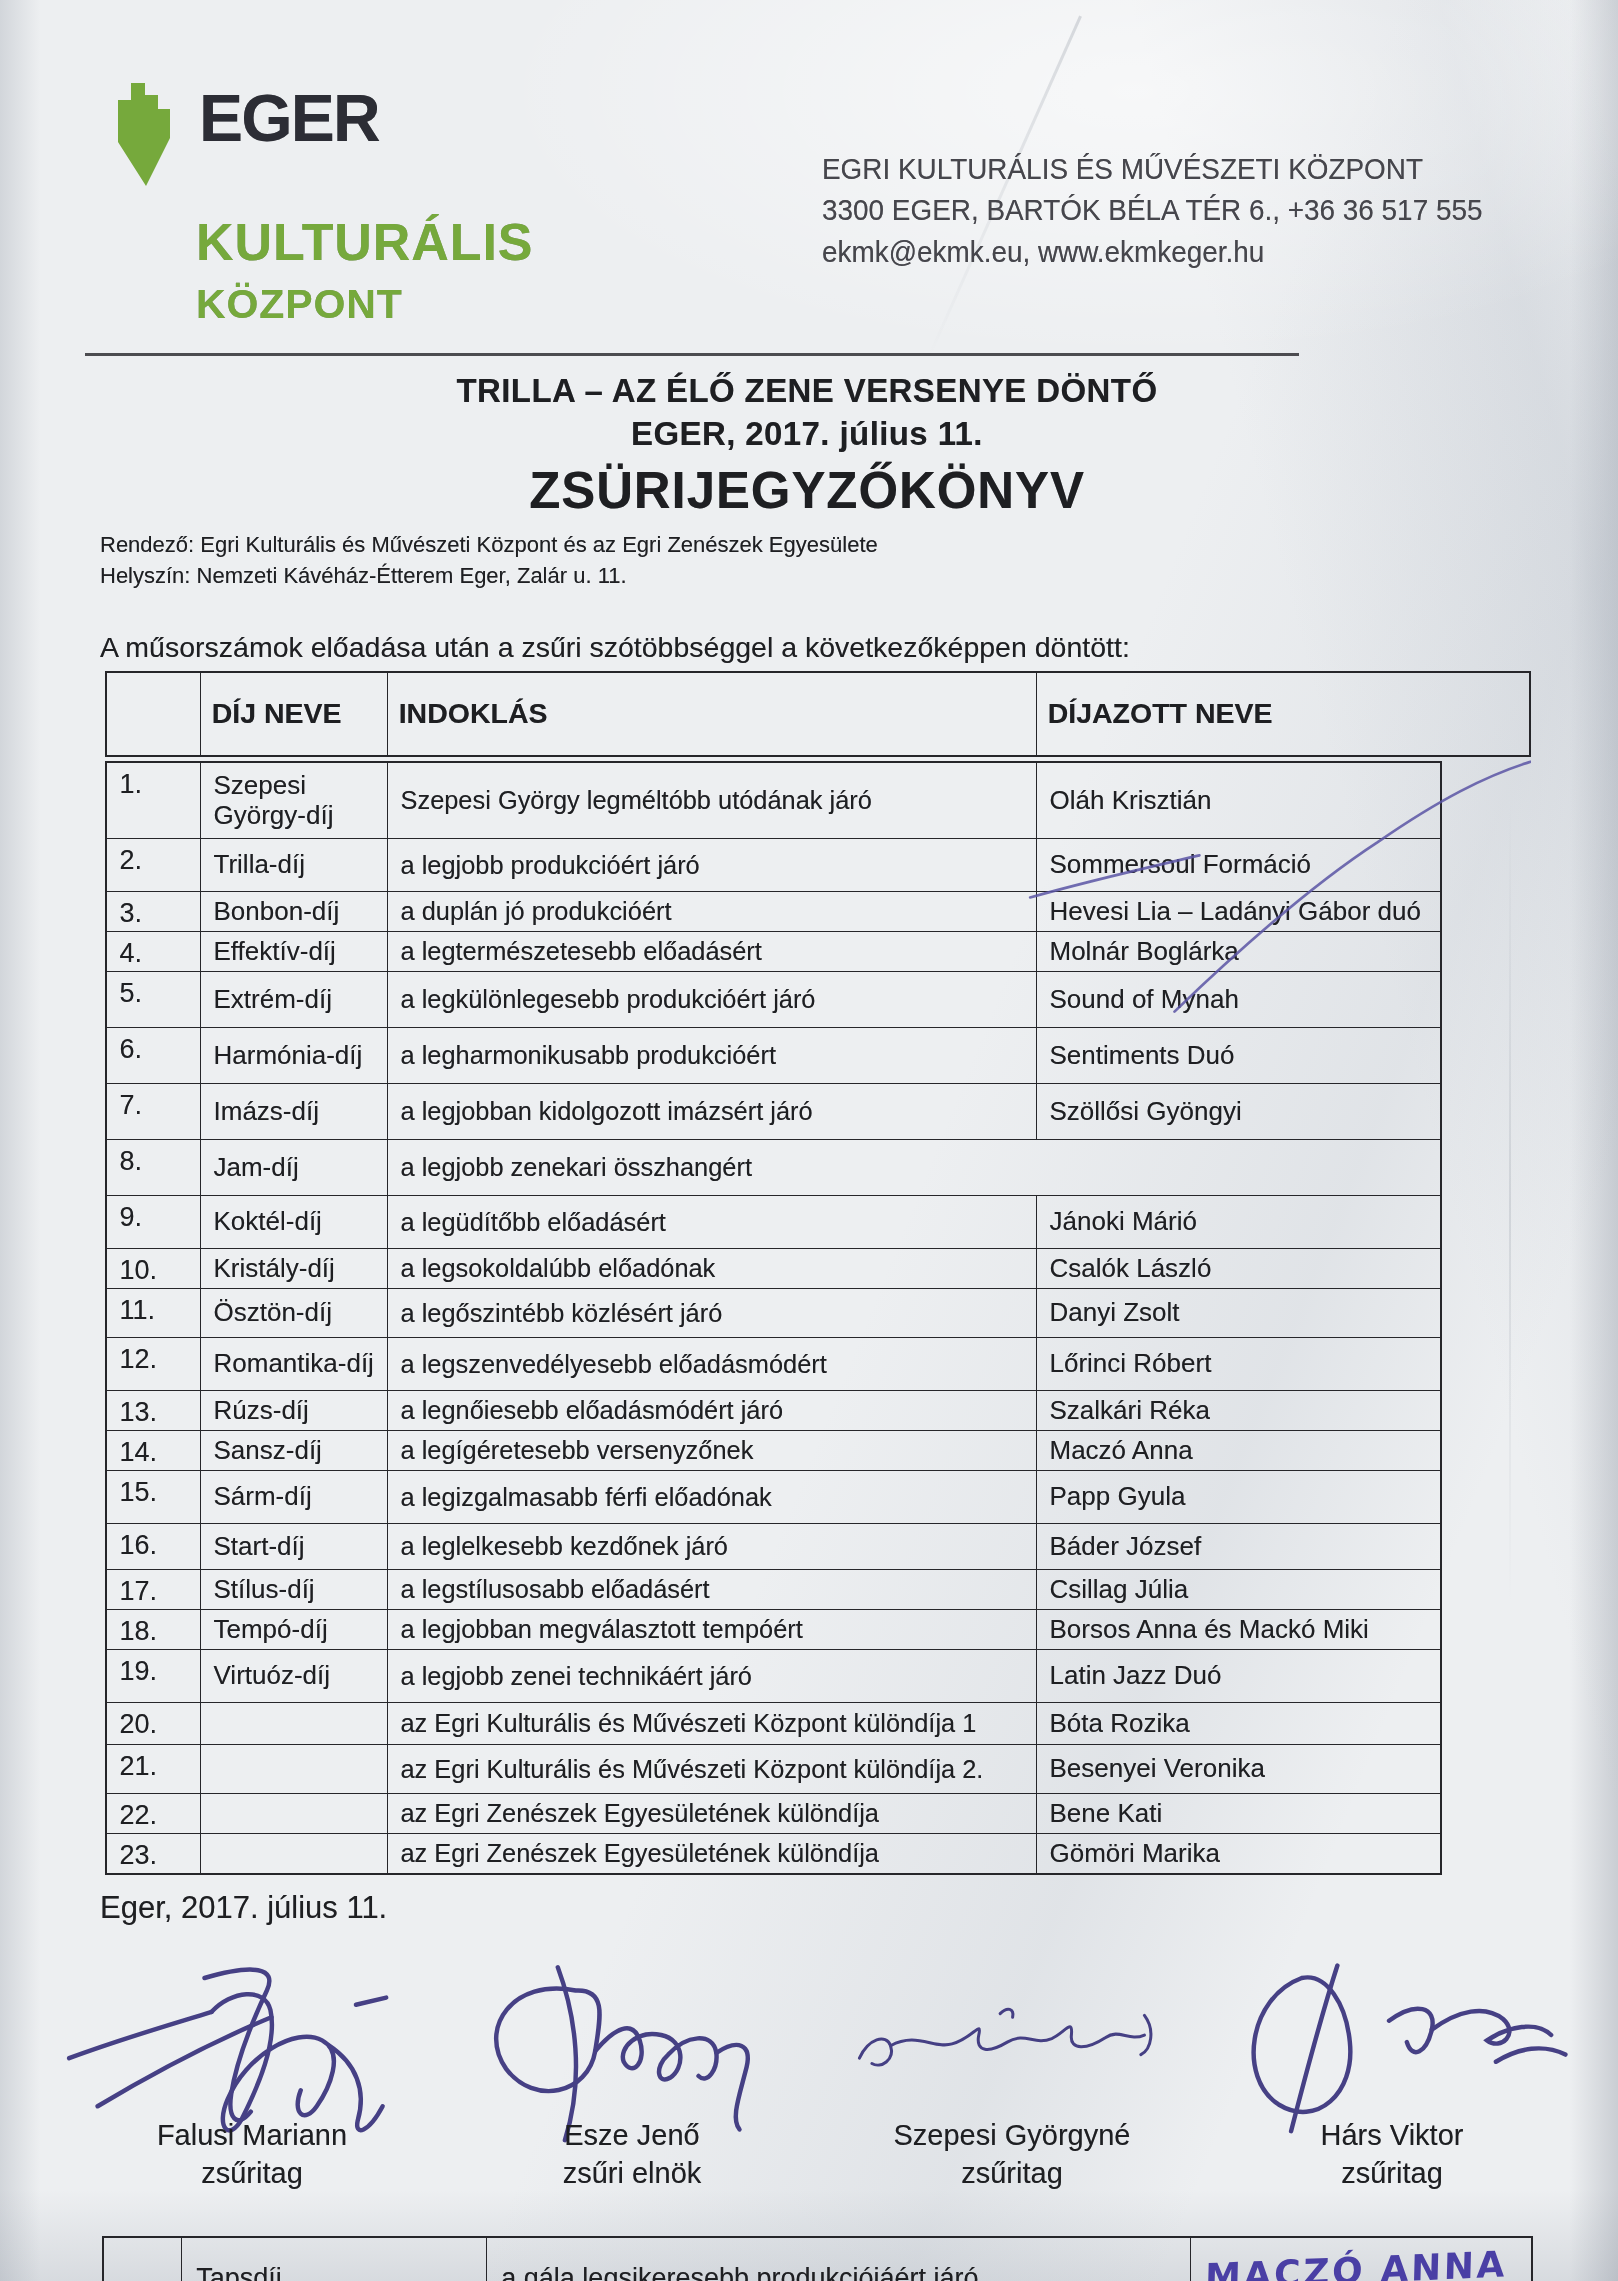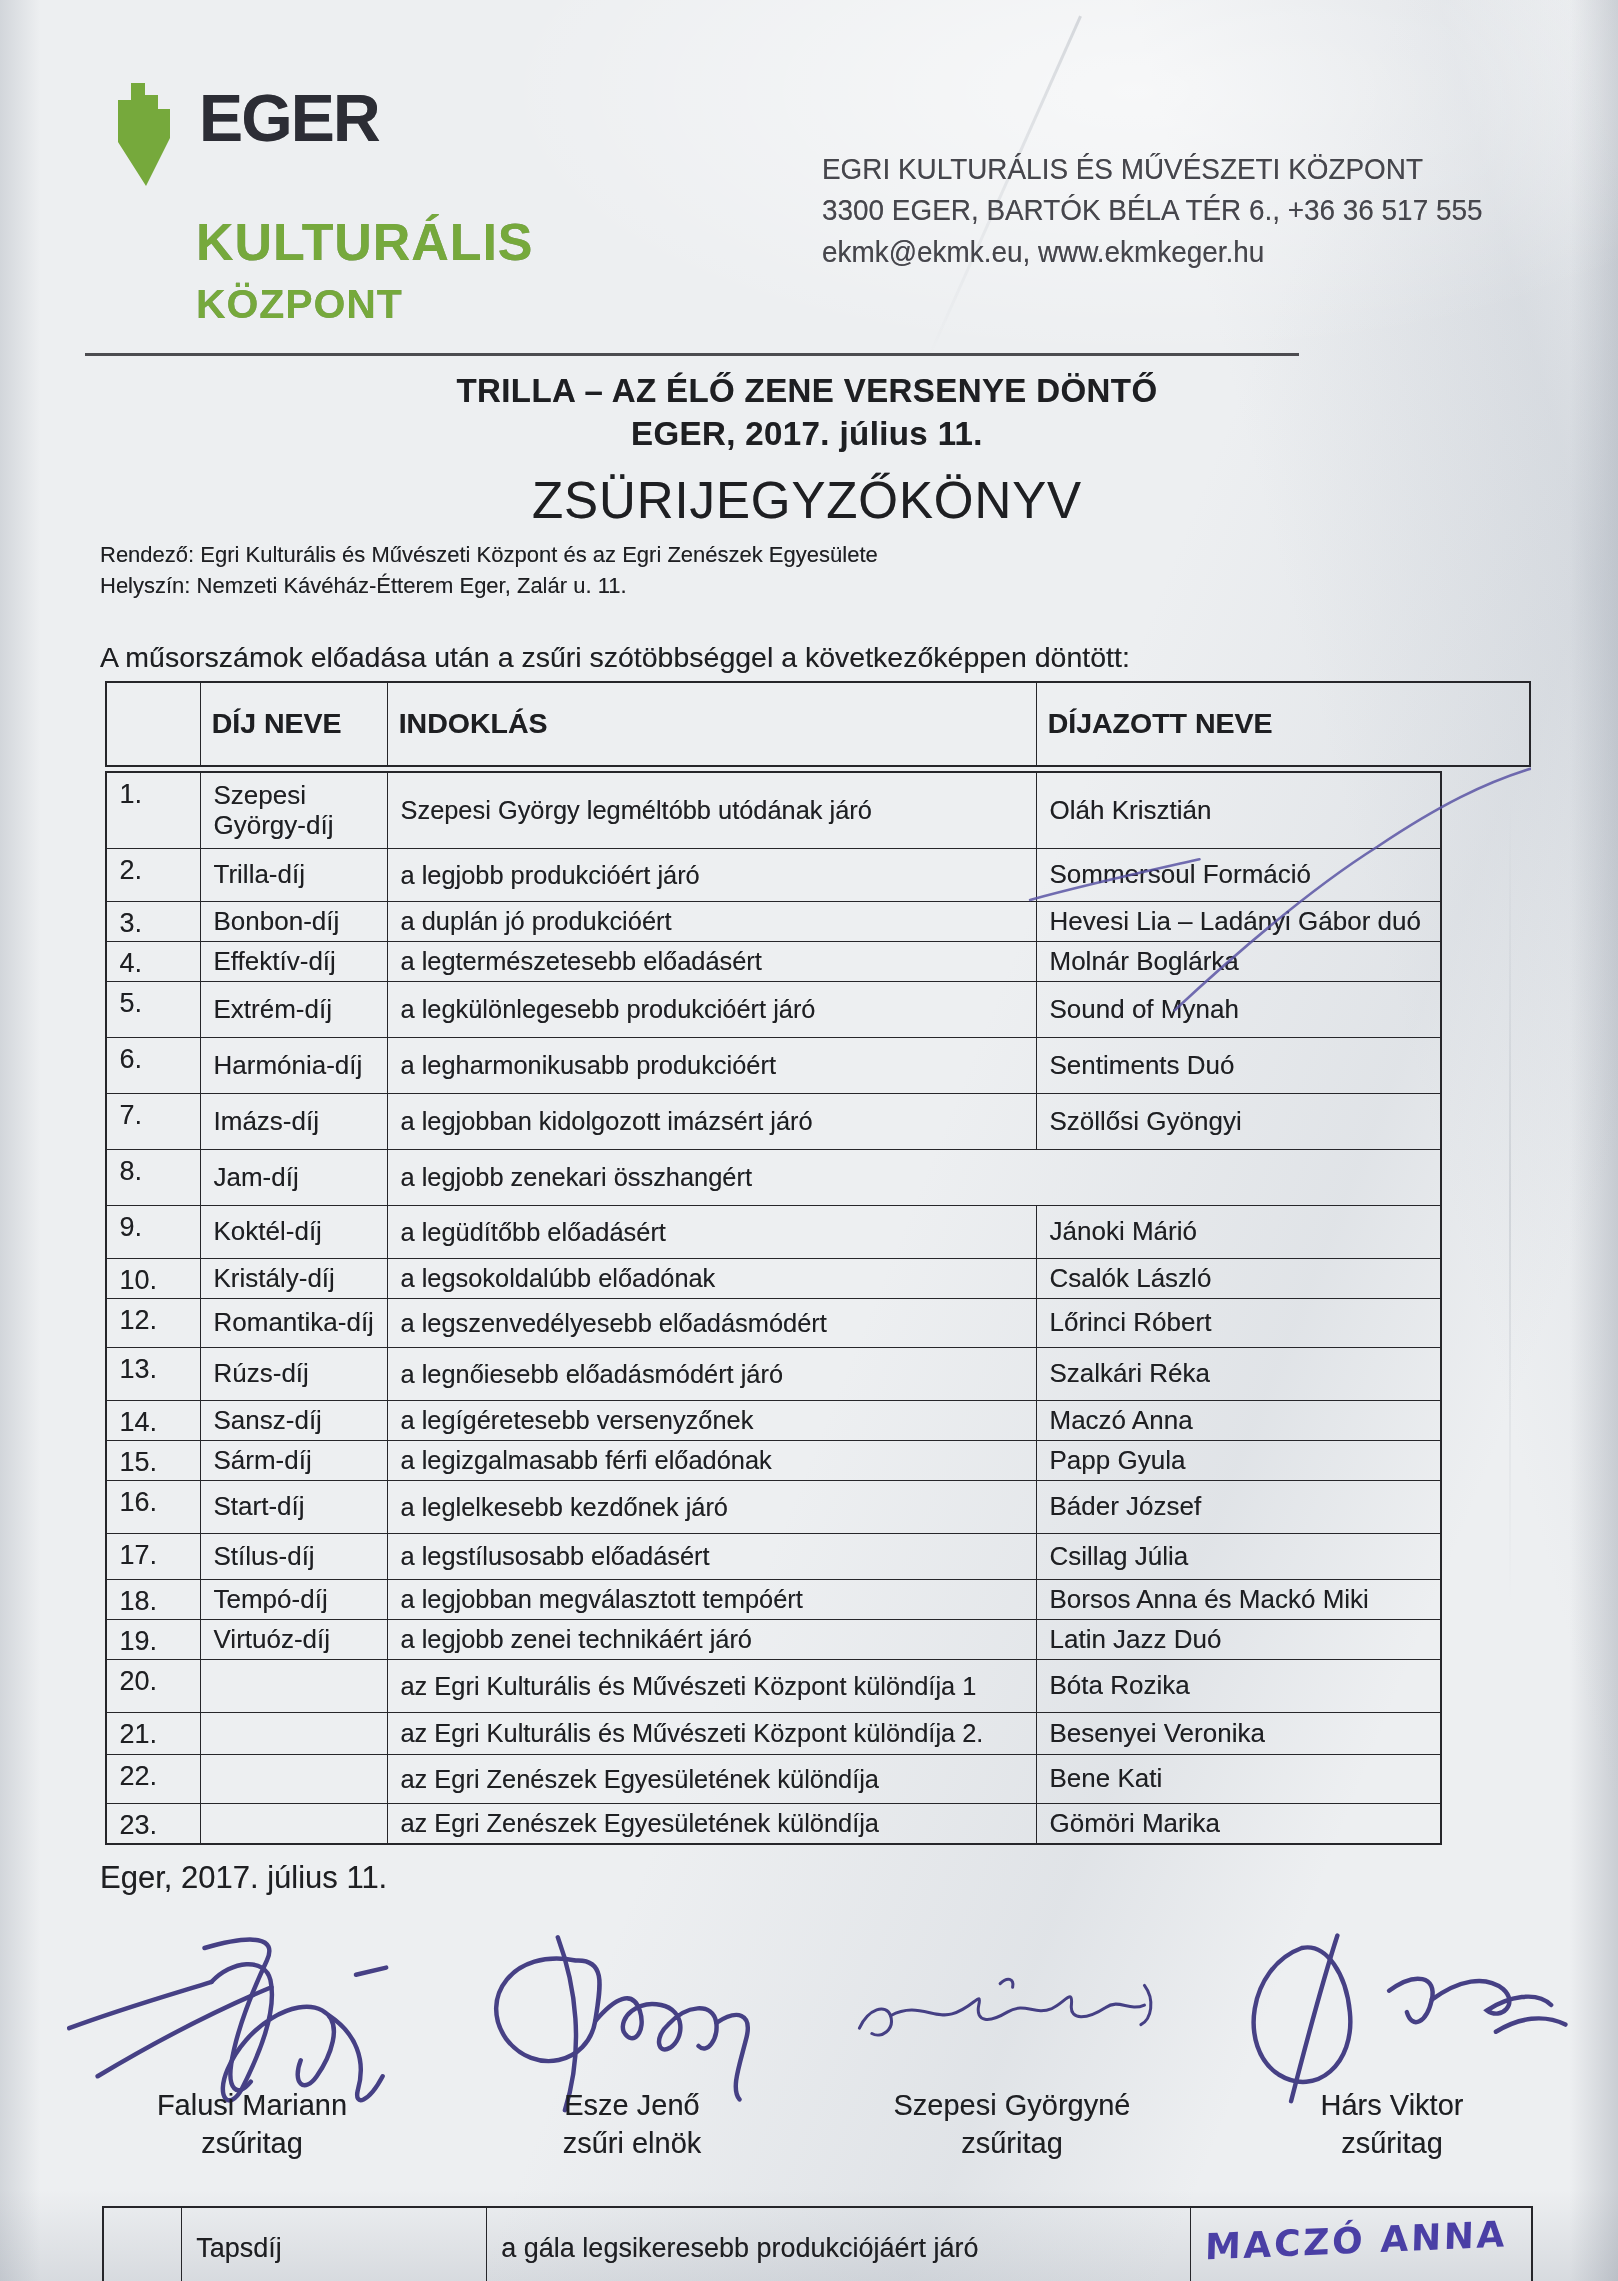--- a/index.html
+++ b/index.html
@@ -34,21 +34,21 @@
   .logo-city{font-size:66px;font-weight:bold;letter-spacing:-1.8px;line-height:.95;margin-top:9px;}
   .logo-l1{font-size:52px;font-weight:bold;letter-spacing:0.9px;margin:20px 0 0 82px;line-height:1.25;}
   .logo-l2{font-size:41px;font-weight:bold;letter-spacing:0.9px;margin:3.6px 0 0 82px;line-height:1.25;}
   .contact-block{margin:70px 0 0 209px;font-size:30px;line-height:1.38;color:#46464c;
     transform:scaleX(.93);transform-origin:left top;white-space:nowrap;font-weight:500;}
   .rule{height:2.7px;background:#4c4c50;margin:23px 0 0 85px;width:1214px;}
 
   
   .titles{width:1444px;margin-left:85px;text-align:center;margin-top:14.3px;}
   .title-1,.title-2{font-size:33px;font-weight:bold;letter-spacing:0.4px;line-height:1.3;}
-  .title-3{font-size:51px;font-weight:normal;letter-spacing:0.9px;line-height:1.15;margin-top:16px;}
+  .title-3{font-size:51px;font-weight:bold;letter-spacing:0.9px;line-height:1.15;margin-top:6px;}
   .meta{margin:9px 0 0 100px;font-size:22px;line-height:1.42;}
 
   
   .intro{margin:39px 0 7.1px 100px;font-size:28.5px;}
 
   
   .table-wrap{position:relative;margin-left:105px;width:1426px;}
   .t-head{display:flex;width:1426px;height:86px;border:2.7px solid #26262a;box-sizing:border-box;}
   .t-head .hcell{box-sizing:border-box;border-right:1.8px solid #26262a;display:flex;align-items:center;
     font-size:28.5px;font-weight:bold;padding-left:10.7px;text-align:center;}
@@ -205,20 +205,26 @@
     <div class="tcell c-winner softtxt">Jánoki Márió</div>
   </div>
 
   <div class="trow">
     <div class="tcell c-num softtxt">10.</div>
     <div class="tcell c-prize softtxt">Kristály-díj</div>
     <div class="tcell c-reason softtxt">a legsokoldalúbb előadónak</div>
     <div class="tcell c-winner softtxt">Csalók László</div>
   </div>
 
+  <div class="trow">
+    <div class="tcell c-num softtxt">11.</div>
+    <div class="tcell c-prize softtxt">Ösztön-díj</div>
+    <div class="tcell c-reason softtxt">a legőszintébb közlésért járó</div>
+    <div class="tcell c-winner softtxt">Danyi Zsolt</div>
+  </div>
 
   <div class="trow">
     <div class="tcell c-num softtxt">12.</div>
     <div class="tcell c-prize softtxt">Romantika-díj</div>
     <div class="tcell c-reason softtxt">a legszenvedélyesebb előadásmódért</div>
     <div class="tcell c-winner softtxt">Lőrinci Róbert</div>
   </div>
 
   <div class="trow">
     <div class="tcell c-num softtxt">13.</div>

